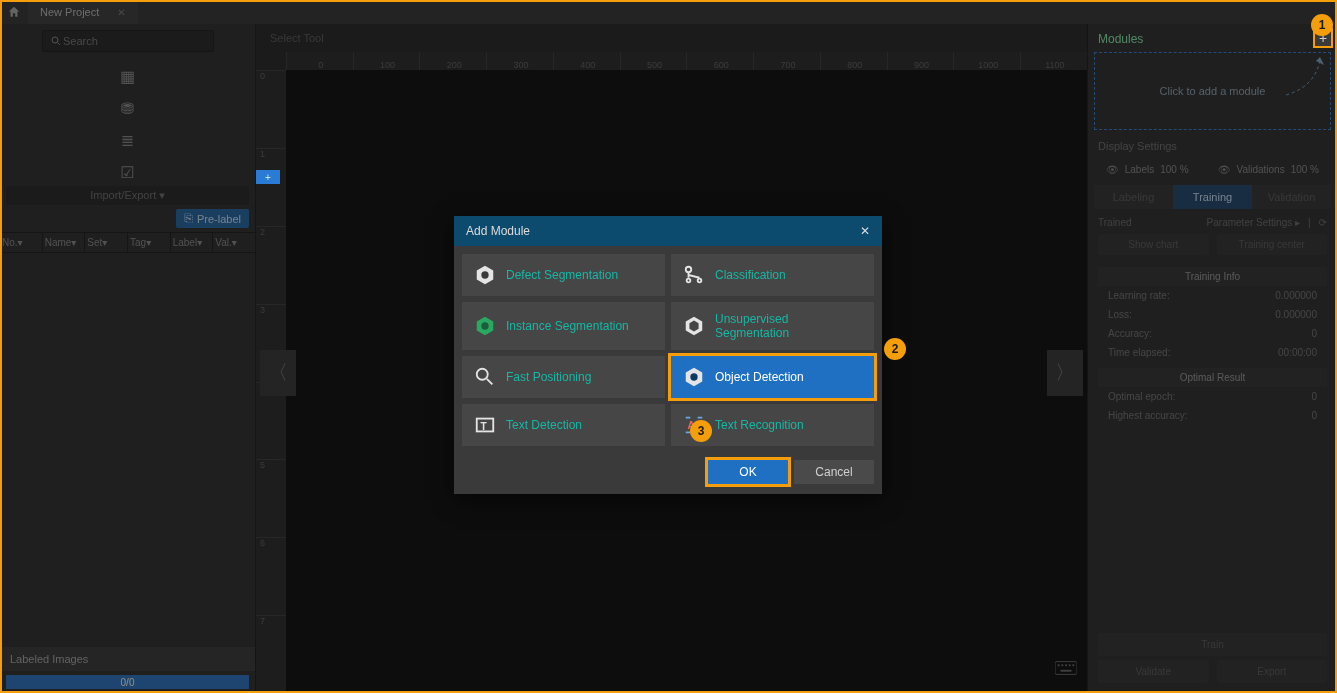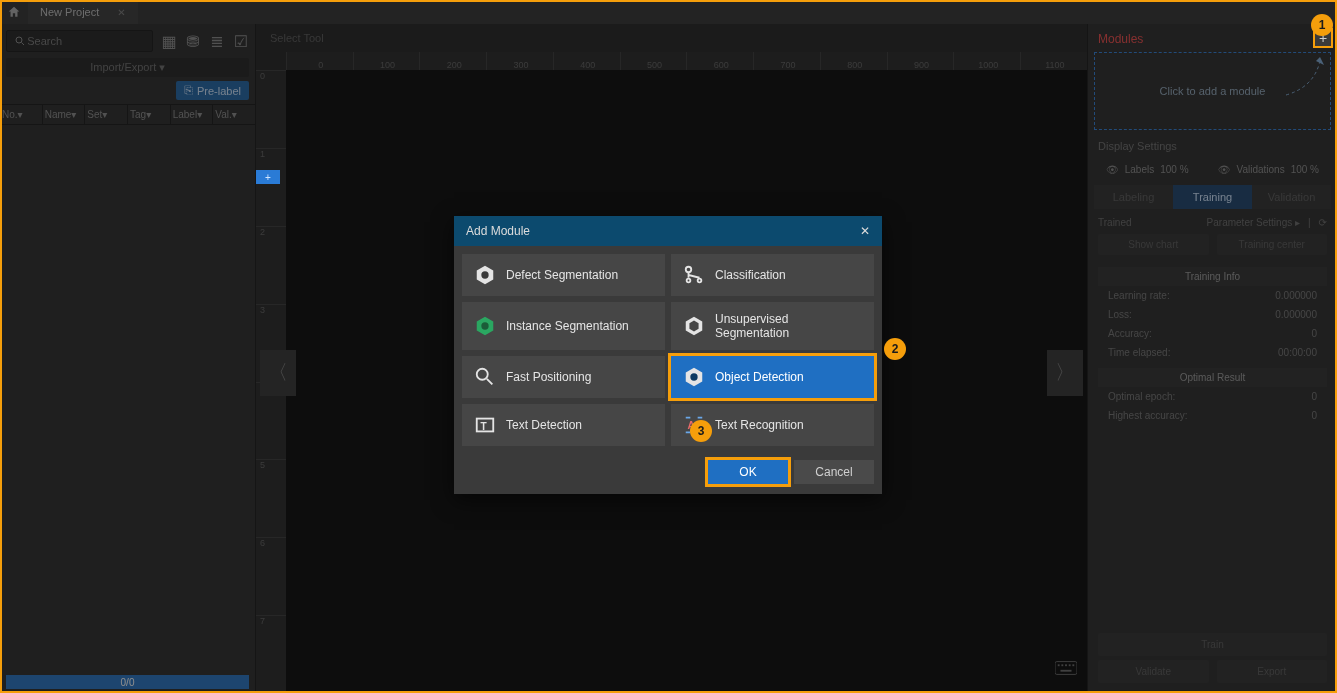--- a/index.html
+++ b/index.html
@@ -12,21 +12,21 @@
 .tab { display:flex; align-items:center; padding: 0 12px; height:24px; background:#343434; color:#bfbfbf; font-size:11px; }
 .tab-close { color:#777; font-size:10px; margin-left:18px; }
 
 
 .app-body { display:flex; height: calc(100% - 24px); }
 .left-panel { width:256px; background:#242424; border-right:1px solid #111; display:flex; flex-direction:column; }
 .middle-panel { flex:1; background:#1b1b1b; display:flex; flex-direction:column; position:relative; }
 .right-panel { width:250px; background:#242424; border-left:1px solid #111; display:flex; flex-direction:column; }
 
 
-.lp-tools { display:flex; align-items:center; gap:8px; padding:6px; }
+.lp-tools { display:flex; align-items:center; gap:16px; padding:6px;flex-direction:column; }
 .search-wrap { flex:1; display:flex; align-items:center; background:#1b1b1b; border:1px solid #111; border-radius:2px; padding:2px 6px; height:22px; }
 .search-wrap input { background:transparent; border:none; color:#888; font-size:11px; width:100%; outline:none; }
 .icon { width:16px; height:16px; display:inline-flex; align-items:center; justify-content:center; color:#888; }
 .lp-importrow { display:flex; justify-content:flex-end; padding:0 6px 4px; gap:6px; align-items:center; }
 .imp-exp { color:#6a6a6a; font-size:11px; flex:1; text-align:center; padding:3px 0; background:#1b1b1b; border-radius:2px; }
 .prelabel { background:#1a62a5; color:#cfe5ff; font-size:11px; padding:3px 8px; border-radius:2px; display:flex; align-items:center; gap:4px; }
 .lp-header { display:flex; border-top:1px solid #111; border-bottom:1px solid #111; }
 .lp-header div { flex:1; color:#888; font-size:10px; padding:4px 2px; text-align:left; border-right:1px solid #111; }
 .lp-header div:last-child { border-right:none; }
 .lp-footer { margin-top:auto; }
@@ -45,21 +45,21 @@
 .canvas { position:absolute; top:18px; left:30px; right:0; bottom:0; background:#000; }
 .nav-arrow { position:absolute; top:50%; transform:translateY(-50%); width:36px; height:46px; background:#2e2e2e; color:#777; display:flex; align-items:center; justify-content:center; font-size:20px; }
 .nav-left { left:4px; }
 .nav-right { right:4px; }
 .kb-icon { position:absolute; right:10px; bottom:14px; color:#666; }
 .blue-drag { position:absolute; left:256px; top:170px; width:24px; height:14px; background:#2a7bd6; display:flex; align-items:center; justify-content:center; color:#cfe5ff; font-size:10px; z-index:5;}
 .sidetools { position:absolute; left:0; top:18px; width:30px; display:flex; flex-direction:column; gap:4px; padding-top:10px; }
 .sidetools .tbtn { width:26px; height:24px; display:flex; align-items:center; justify-content:center; color:#7a7a7a; }
 
 
-.rp-header { display:flex; align-items:center; justify-content:space-between; padding:8px 8px 6px 10px; color:#ef4444; font-size:12px; }
+.rp-header { display:flex; align-items:center; justify-content:space-between; padding:8px 8px 6px 10px; color:#86efac; font-size:12px; }
 .add-module-btn { width:20px; height:20px; background:#3a3a3a; border:2px solid #f59e0b; display:flex; align-items:center; justify-content:center; color:#cfcfcf; font-size:14px; }
 .callout1 { position:absolute; right:4px; top:14px; width:22px; height:22px; background:#f59e0b; border-radius:50%; color:#1b1b1b; font-weight:bold; font-size:12px; display:flex; align-items:center; justify-content:center; z-index:80;}
 .module-box { margin:0 6px; height:78px; border:1px dashed #2a7bd6; display:flex; align-items:center; justify-content:center; color:#8fa6bb; font-size:11px; position:relative; }
 .module-arrow { position:absolute; right:6px; top:4px; width:40px; height:40px; }
 .rp-section-title { color:#6b6b6b; font-size:11px; padding:10px 10px 6px; }
 .display-row { display:flex; justify-content:space-between; padding:6px 18px 10px; color:#888; font-size:10px; }
 .display-row .cell { display:flex; align-items:center; gap:6px; }
 .tabs3 { display:flex; padding:0 6px; gap:0; }
 .tabs3 div { flex:1; text-align:center; font-size:11px; padding:6px 8px; color:#555; background:#2a2a2a; }
 .tabs3 .active { background:#163e69; color:#cfe5ff; }
@@ -68,21 +68,21 @@
 .chart-btns { display:flex; gap:8px; padding:0 10px 6px; }
 .chart-btns div { flex:1; background:#2a2a2a; color:#555; font-size:10px; text-align:center; padding:5px 0; border-radius:2px; }
 .info-card { margin:6px 10px 0; }
 .info-card h6 { color:#999; font-size:10px; text-align:center; padding:4px 0; background:#2a2a2a; font-weight:normal; }
 .info-row { display:flex; justify-content:space-between; padding:4px 10px; color:#707070; font-size:10px; }
 .btn-row { display:flex; gap:8px; padding:2px 10px; }
 .big-btn { flex:1; background:#2a2a2a; color:#555; font-size:10px; text-align:center; padding:6px 0; border-radius:2px; }
 .modal { position:absolute; left:454px; top:216px; width:428px; background:#3a3a3a; z-index:50; box-shadow:0 6px 20px rgba(0,0,0,0.6); }
 .modal-titlebar { display:flex; align-items:center; justify-content:space-between; padding:8px 12px; background:#0c4a6e; color:#dcdcdc; font-size:12px; }
 .modal-body { padding:8px; display:grid; grid-template-columns:1fr 1fr; gap:6px; }
-.mod-opt { background:#464646; display:flex; align-items:center; gap:10px; padding:10px 12px; color:#e5e5e5; font-size:12px; cursor:pointer; position:relative; }
+.mod-opt { background:#464646; display:flex; align-items:center; gap:10px; padding:10px 12px; color:#14b8a6; font-size:12px; cursor:pointer; position:relative; }
 .mod-opt.selected { background:#1f6fc2; color:#fff; outline:3px solid #f59e0b; outline-offset:0; }
 .mod-icon { width:22px; height:22px; display:flex; align-items:center; justify-content:center; }
 .modal-actions { display:flex; justify-content:flex-end; gap:6px; padding:6px 8px 10px; }
 .btn-ok { width:80px; padding:5px 0; background:#1f6fc2; color:#fff; font-size:12px; text-align:center; outline:3px solid #f59e0b; }
 .btn-cancel { width:80px; padding:5px 0; background:#4a4a4a; color:#d0d0d0; font-size:12px; text-align:center; }
 .call2 { position:absolute; left:884px; top:338px; width:22px; height:22px; background:#f59e0b; border-radius:50%; color:#1b1b1b; font-weight:bold; font-size:12px; display:flex; align-items:center; justify-content:center; z-index:60; }
 .call3 { position:absolute; left:690px; top:420px; width:22px; height:22px; background:#f59e0b; border-radius:50%; color:#1b1b1b; font-weight:bold; font-size:12px; display:flex; align-items:center; justify-content:center; z-index:60; }
 .border-frame { position:absolute; inset:0; border:2px solid #f59e0b; pointer-events:none; z-index:90; }
 </style>
 </head>
@@ -135,20 +135,21 @@
       </div>
       <div class="lp-header">
         <div>No.▾</div>
         <div>Name▾</div>
         <div>Set▾</div>
         <div>Tag▾</div>
         <div>Label▾</div>
         <div>Val.▾</div>
       </div>
       <div class="lp-footer">
+        <div class="lp-labelhdr">Labeled Images</div>
         <div class="lp-progress">
           <div class="bar"></div>
           <div class="txt">0/0</div>
         </div>
       </div>
     </div>
 
     <div class="middle-panel">
       <div class="mp-title">Select Tool</div>
       <div class="mp-canvas-wrap">

